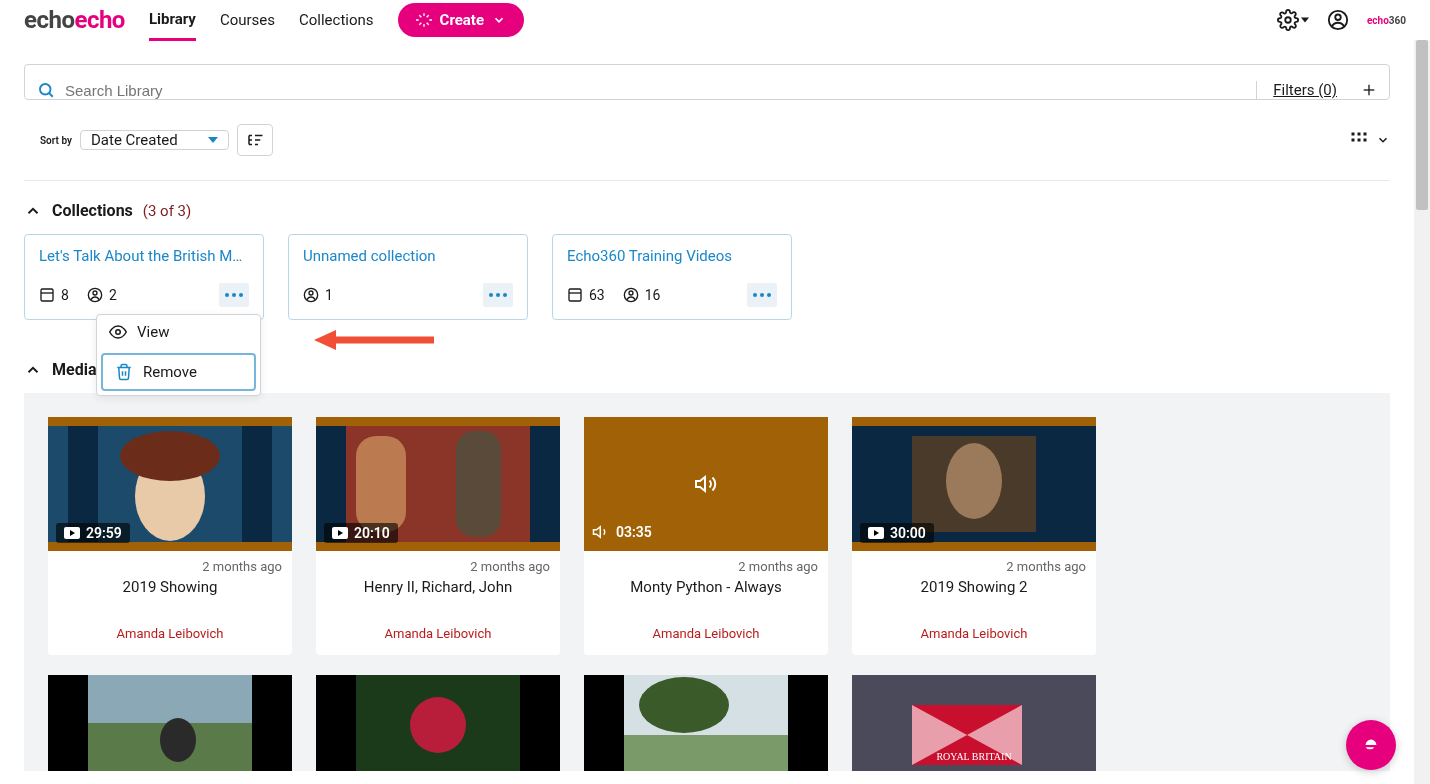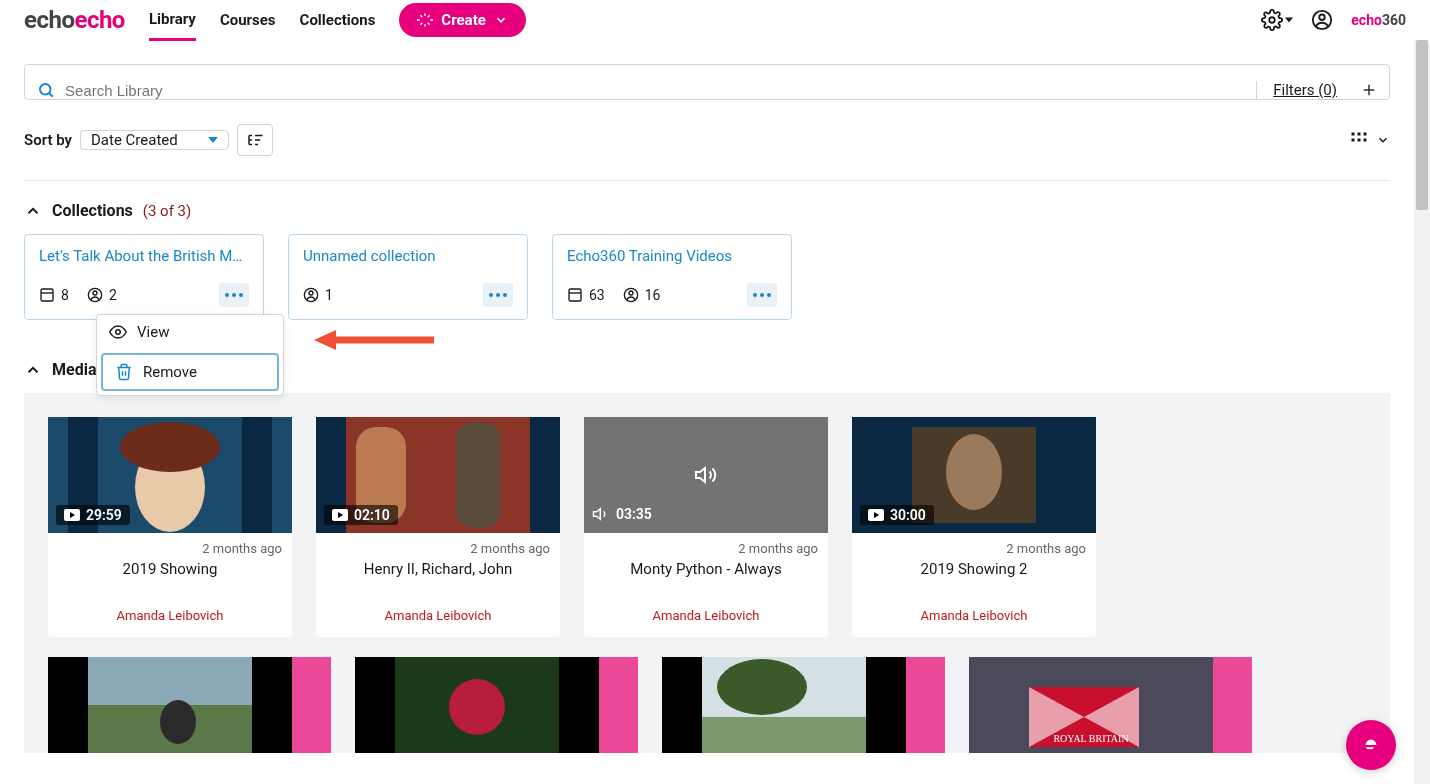--- a/index.html
+++ b/index.html
@@ -6,76 +6,76 @@
   body { font-family: -apple-system, BlinkMacSystemFont, "Segoe UI", Roboto, sans-serif; font-size: 14px; color: #1a1a1a; background: #fff; }
   .viewport { width: 1430px; height: 784px; overflow: hidden; position: relative; }
   .scrollbar { position:absolute; right:0; top:40px; width:16px; height:744px; background:#f1f1f1;}
   .scrollbar-thumb { position:absolute; left:2px; top:0; width:12px; height:170px; background:#c1c1c1; border-radius:2px;}
   
   .header { display: flex; align-items: center; padding: 0 24px; height: 40px; }
   .logo { font-weight: 700; font-size: 24px; margin-right: 24px; letter-spacing:-0.5px;}
   .logo .e1 { color: #444; }
   .logo .e2 { color: #e6007e; }
   .nav-tabs { display: flex; gap: 24px; align-items: center; }
-  .nav-tab { padding: 10px 0; font-size: 15px; color: #1a1a1a; font-weight:700; cursor:pointer;}
+  .nav-tab { padding: 10px 0; font-size: 15px; color: #1a1a1a; font-weight:400; cursor:pointer;}
   .nav-tab.active { border-bottom: 3px solid #e6007e; font-weight:700;}
   .create-btn { margin-left: 24px; background: #e6007e; color: #fff; padding: 8px 18px; border-radius: 20px; display: flex; align-items: center; gap:8px; font-weight:700; font-size:15px;}
   .header-right { margin-left:auto; display:flex; align-items:center; gap:18px;}
   .gear, .user-circle { width:22px; height:22px; }
-  .e360 { font-size:14px; font-weight:700;}
+  .e360 { font-size:10px; font-weight:700;}
   .e360 .p1{color:#e6007e;} .e360 .p2{color:#444;}
   
   .content { padding: 24px; width: 1414px;}
   .search-bar { display:flex; align-items:flex-end; border:1px solid #d0d4d9; border-radius:4px; height:36px; padding:0 12px; }
   .search-icon { color:#1a87c9; margin-right:10px;}
   .search-input { flex:1; border:none; outline:none; font-size:15px; color:#1a1a1a; }
   .filters { border-left:1px solid #d0d4d9; padding-left:16px; display:flex; align-items:center; gap:24px; text-decoration:underline; font-size:15px;}
   .toolbar { display:flex; align-items:center; margin-top:24px; padding-bottom:20px;}
-  .sort-label { font-size:15px; margin-right:8px; font-weight:600;}
+  .sort-label { font-size:10px; margin-right:8px; font-weight:600;margin-left:16px;}
   .sort-select { border:1px solid #d0d4d9; border-radius:4px; padding:0 10px; font-size:15px; display:flex; align-items:center; gap:30px; cursor:pointer;}
   .sort-dir { border:1px solid #d0d4d9; border-radius:4px; padding:6px 8px; margin-left:8px; cursor:pointer;}
   .view-toggle { margin-left:auto; display:flex; align-items:center; gap:8px; cursor:pointer;}
   .divider { border-top:1px solid #e6e8ea; margin-top: 4px;}
   
   .section-head { display:flex; align-items:center; gap:10px; margin-top:20px; margin-bottom:14px;}
   .chev-up { width:18px; height:18px; }
   .section-title { font-weight:700; font-size:16px;}
   .section-count { color:#7f1d1d; font-size:15px;}
   
   .collections-row { display:flex; gap:24px; position:relative;}
   .coll-card { width:240px; border:1px solid #b8d6ea; border-radius:4px; padding:12px 14px; background:#fff;}
   .coll-title { color:#1a87c9; font-size:15px; white-space:nowrap; overflow:hidden; text-overflow:ellipsis; cursor:pointer;}
   .coll-meta { display:flex; align-items:center; gap:18px; margin-top:18px;}
   .meta-item { display:flex; align-items:center; gap:6px; font-size:14px; color:#1a1a1a;}
   .dots-btn { margin-left:auto; width:30px; height:24px; background:#eaf2f8; display:flex; align-items:center; justify-content:center; cursor:pointer; gap:3px; border-radius:2px;}
   .dot { width:4px; height:4px; background:#1a87c9; border-radius:50%;}
   
-  .dropdown { position:absolute; left:72px; top:80px; width:188px; background:#fff; border:1px solid #d0d4d9; border-radius:4px; box-shadow:0 2px 8px rgba(0,0,0,0.08); z-index:10;}
+  .dropdown { position:absolute; left:72px; top:80px; width:165px; background:#fff; border:1px solid #d0d4d9; border-radius:4px; box-shadow:0 2px 8px rgba(0,0,0,0.08); z-index:10;}
   .dd-item { display:flex; align-items:center; gap:10px; padding:8px 12px; font-size:15px; cursor:pointer;}
   .dd-item.highlight { border:2px solid #77b6dc; border-radius:4px; margin:4px;}
   
   .arrow-anno { position:absolute; left:290px; top:96px; width:120px; height:20px; z-index:9; } 
   
   .media-grid-wrap { background:#f1f3f5; padding:24px 24px 0 24px; margin-top:14px; }
   .media-grid { display:flex; gap:24px; flex-wrap:wrap;}
   .media-card { width:244px; background:#fff; border-radius:4px;}
-  .thumb { height:116px; background:#737373; display:flex; align-items:flex-end; position:relative; overflow:hidden;text-align:right;}
+  .thumb { height:134px; background:#a16207; display:flex; align-items:flex-end; position:relative; overflow:hidden;text-align:right;}
   .thumb-inner { position:absolute; inset:0; display:flex; align-items:center; justify-content:center;}
   .duration-badge { position:absolute; left:8px; bottom:8px; background:rgba(0,0,0,0.6); color:#fff; display:flex; align-items:center; gap:6px; padding:2px 8px; border-radius:3px; font-size:14px; font-weight:600;}
   .duration-badge.nobg { background:none; padding-left:0;}
   .play-ico { width:16px; height:12px; background:#fff; border-radius:2px; display:inline-flex; align-items:center; justify-content:center;}
   .play-ico::after { content:""; border-left:5px solid #000; border-top:3px solid transparent; border-bottom:3px solid transparent;}
   .card-body { padding:8px 10px 14px;}
   .card-date { text-align:right; color:#666; font-size:13px; }
   .card-title { text-align:center; font-size:15px; margin-top:4px; font-weight:400; padding:0 4px; min-height:38px;}
   .card-author { text-align:center; font-size:13px; color:#b91c1c; margin-top:10px;}
   .speaker-center { color:#fff;}
   
   .media-row2 { display:flex; gap:24px; margin-top:20px; }
-  .thumb-only { width:283px; height:96px; background:#ec4899; overflow:hidden;}
+  .thumb-only { width:244px; height:96px; background:#ec4899; overflow:hidden;}
   
   .fab { position:absolute; right:34px; bottom:14px; width:50px; height:50px; border-radius:50%; background:#e6007e; color:#fff; display:flex; align-items:center; justify-content:center; font-size:28px; font-weight:700; box-shadow:0 2px 8px rgba(0,0,0,0.2);}
   svg { display:block; }
 </style>
 </head>
 <body>
 
 <div class="viewport">
 
   <div class="header">
@@ -309,21 +309,21 @@
                 <svg width="244" height="116">
                   <rect width="244" height="116" fill="#8b3528"></rect>
                   <rect x="40" y="10" width="50" height="96" fill="#bb7a50" rx="20"></rect>
                   <rect x="140" y="5" width="45" height="106" fill="#5a4a3a" rx="18"></rect>
                   <rect x="0" y="0" width="30" height="116" fill="#0a2842"></rect>
                   <rect x="214" y="0" width="30" height="116" fill="#0a2842"></rect>
                 </svg>
               </div>
             <div class="duration-badge">
                 <span class="play-ico"></span>
-                <span>02:10</span>
+                <span>20:10</span>
               </div>
           </div>
           <div class="card-body">
             <div class="card-date">2 months ago</div>
             <div class="card-title">Henry II, Richard, John</div>
             <div class="card-author">Amanda Leibovich</div>
           </div>
         </div>
 
         <div class="media-card">

